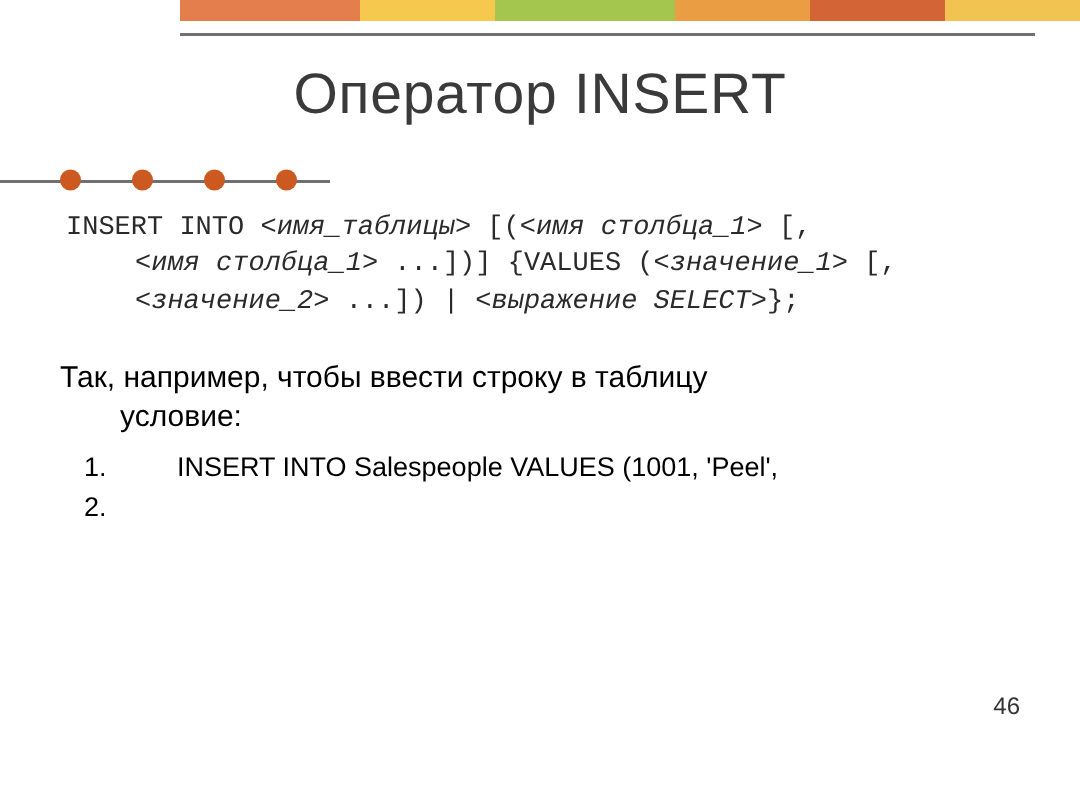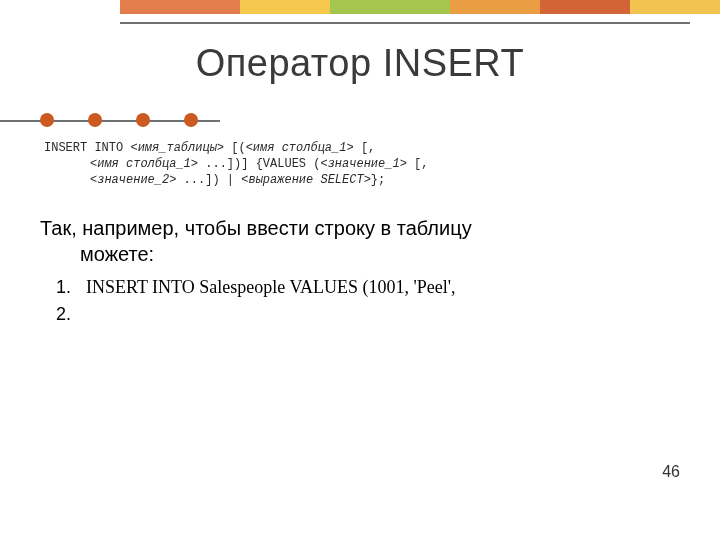--- a/index.html
+++ b/index.html
@@ -74,21 +74,21 @@
     background: #cc5a20;
   }
   .content {
     position: absolute;
     left: 40px;
     right: 40px;
     top: 140px;
   }
   .syntax {
     font-family: "Courier New", monospace;
-    font-size: 12px;
+    font-size: 18px;
     line-height: 1.35;
     color: #2a2a2a;
     margin-bottom: 26px;
     padding-left: 4px;
   }
   .syntax .indent2 { padding-left: 46px; display: block; }
   .syntax i { font-style: italic; }
   .para {
     font-size: 20px;
     line-height: 1.3;
@@ -110,23 +110,24 @@
   }
   ol.examples li::before {
     counter-increment: item;
     content: counter(item) ".";
     position: absolute;
     left: -14px;
     font-family: Arial, sans-serif;
     font-size: 18px;
   }
   ol.examples li .mono {
-    font-family: Liberation Serif, serif;
+    font-family: Liberation Sans, sans-serif;
     font-size: 18px;
     display: block;
+    margin-left: 32px;
   }
   ol.examples li .mono + .mono { padding-left: 0; }
   .page-num {
     position: absolute;
     right: 40px;
     bottom: 24px;
     font-size: 16px;
     color: #333;
     margin-left: 36px;
   }
@@ -152,21 +153,21 @@
   <div class="content">
 
     <div class="syntax">
       <span>INSERT INTO &lt;</span><i>имя_таблицы</i><span>&gt; [(&lt;</span><i>имя столбца_1</i><span>&gt; [,</span>
       <span class="indent2"><span>&lt;</span><i>имя столбца_1</i><span>&gt; ...])] {VALUES (&lt;</span><i>значение_1</i><span>&gt; [,</span></span>
       <span class="indent2"><span>&lt;</span><i>значение_2</i><span>&gt; ...]) | &lt;</span><i>выражение SELECT</i><span>&gt;};</span></span>
     </div>
 
     <div class="para">
       <span>Так, например, чтобы ввести строку в таблицу</span>
-      <span class="indent">можете:</span>
+      <span class="indent">условие:</span>
     </div>
 
     <ol class="examples">
       <li>
         <span class="mono">INSERT INTO Salespeople VALUES (1001, 'Peel',</span>
       </li>
       <li>
       </li>
     </ol>
 

